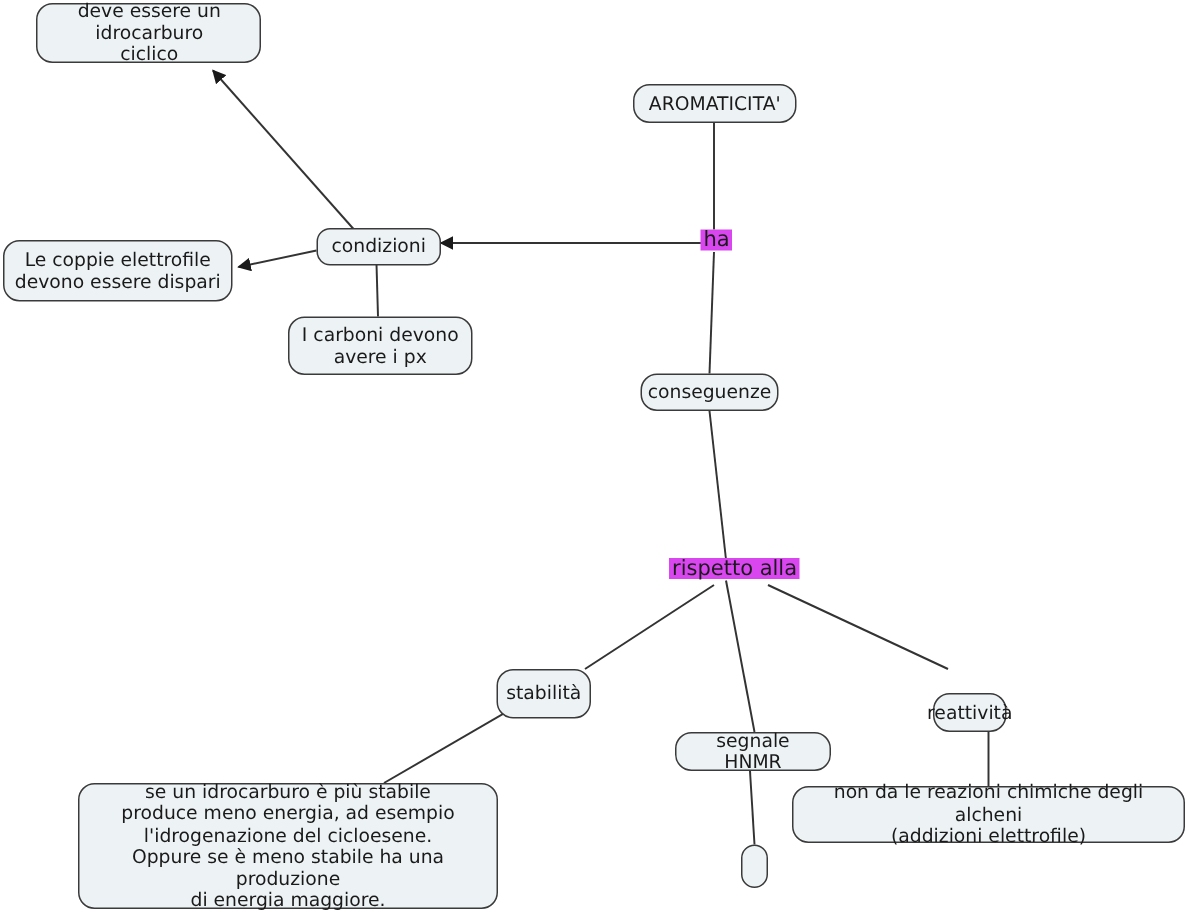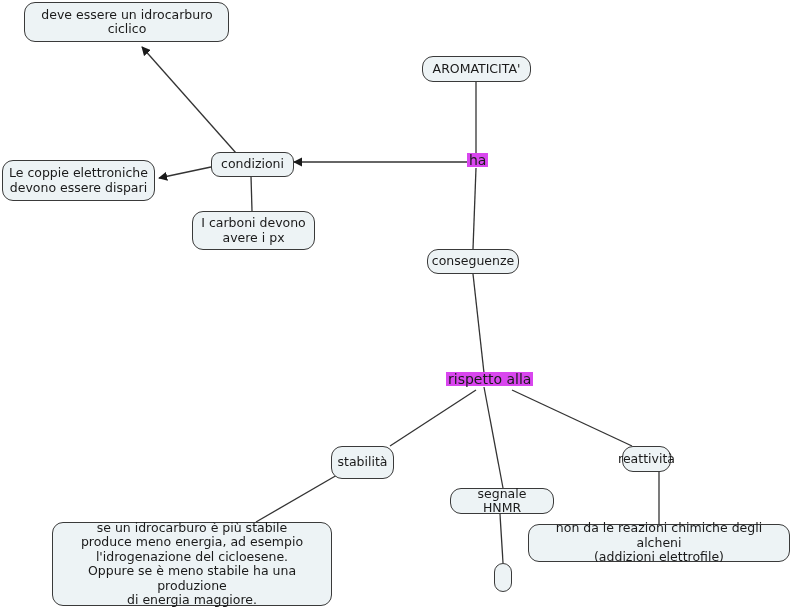--- a/index.html
+++ b/index.html
@@ -89,40 +89,40 @@
 
     <line x1="512" y1="390" x2="632" y2="446" stroke="#333333" stroke-width="1.3"></line>
 
     <line x1="344" y1="471" x2="256" y2="522" stroke="#333333" stroke-width="1.3"></line>
 
     <line x1="500" y1="514" x2="503" y2="563" stroke="#333333" stroke-width="1.3"></line>
 
     <line x1="659" y1="472" x2="659" y2="524" stroke="#333333" stroke-width="1.3"></line>
   </svg>
 
-  <div class="node" style="left:24px; top:2px; width:205px; height:40px;padding-left:7px;">deve essere un idrocarburo
+  <div class="node" style="left:24px; top:2px; width:150px; height:40px;padding-left:7px;">deve essere un idrocarburo
 ciclico</div>
 
-  <div class="node" style="left:2px; top:160px; width:153px; height:41px;">Le coppie elettroniche
+  <div class="node" style="left:2px; top:160px; width:153px; height:41px;">Le coppie elettrofile
 devono essere dispari</div>
 
   <div class="node" style="left:211px; top:152px; width:83px; height:25px;border-radius:9px;">condizioni</div>
 
   <div class="node" style="left:192px; top:211px; width:123px; height:39px;">I carboni devono
 avere i px</div>
 
   <div class="node" style="left:422px; top:56px; width:109px; height:26px;">AROMATICITA'</div>
 
   <div class="node" style="left:427px; top:249px; width:92px; height:25px;">conseguenze</div>
 
   <div class="node" style="left:331px; top:446px; width:63px; height:33px;">stabilità</div>
 
   <div class="node" style="left:450px; top:488px; width:104px; height:26px;">segnale HNMR</div>
 
-  <div class="node" style="left:622px; top:446px; width:49px; height:26px;">reattività</div>
+  <div class="node" style="left:622px; top:462px; width:49px; height:26px;">reattività</div>
 
   <div class="node" style="left:52px; top:522px; width:280px; height:84px;">se un idrocarburo è più stabile
 produce meno energia, ad esempio
 l'idrogenazione del cicloesene.
 Oppure se è meno stabile ha una produzione
 di energia maggiore.</div>
 
   <div class="node" style="left:528px; top:524px; width:262px; height:38px;">non da le reazioni chimiche degli alcheni
 (addizioni elettrofile)</div>
 

